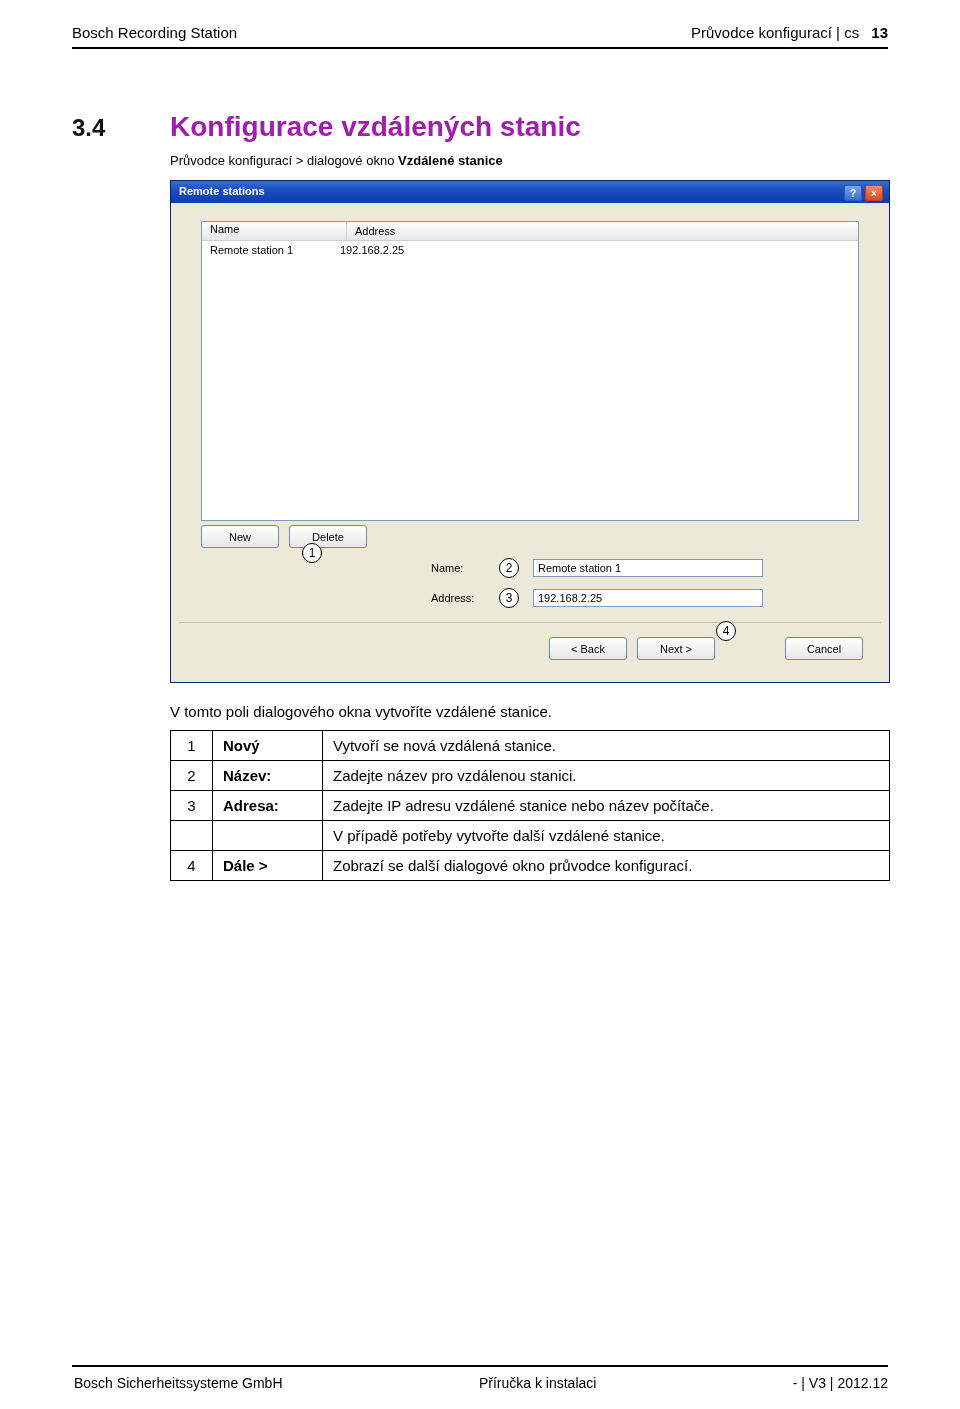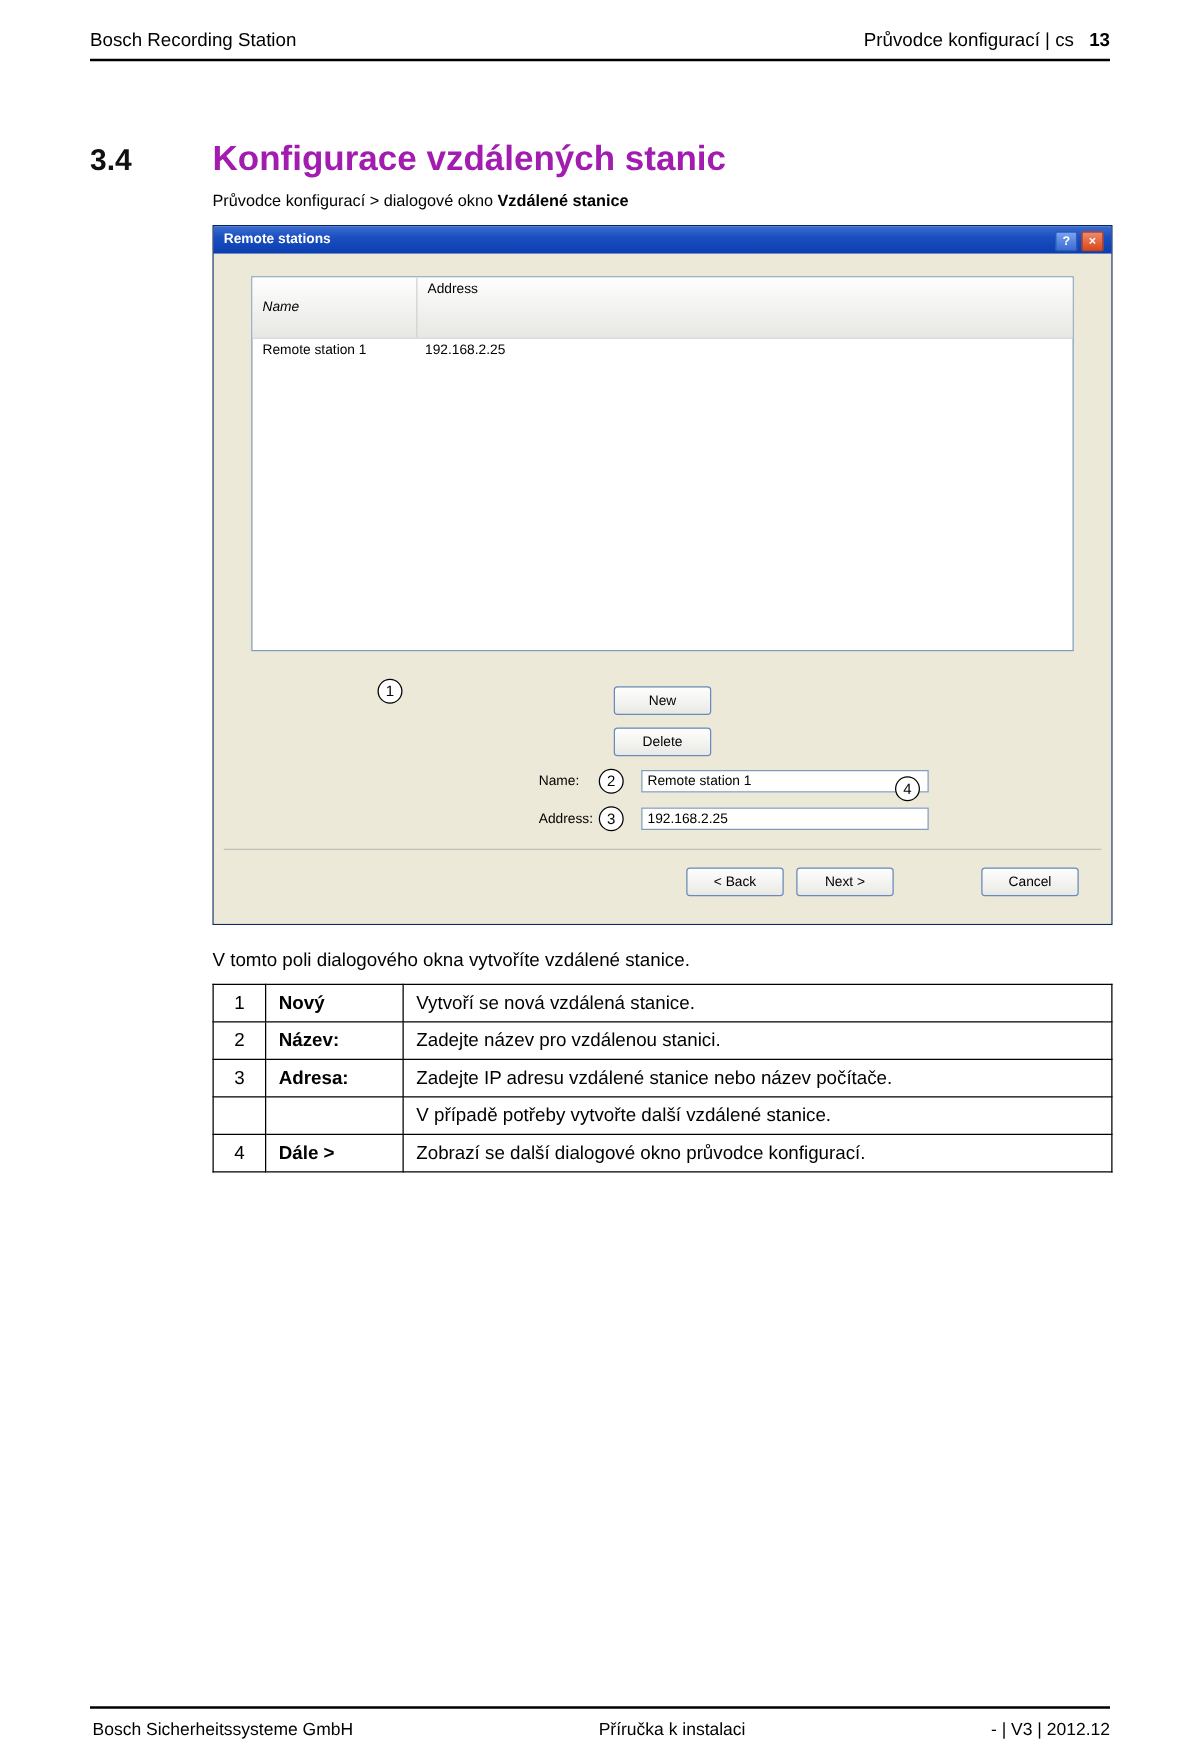--- a/index.html
+++ b/index.html
@@ -96,52 +96,51 @@
     margin: 10px 22px 0 22px;
     display: flex;
     flex-direction: column;
   }
   .listhead {
     background: linear-gradient(#fefefe,#e7e7e3);
     border-bottom: 1px solid #cfcfcf;
     display: flex;
     font-size: 11px;
   }
-  .col-name { width: 132px; padding: 18px 8px; border-right: 1px solid #cfcfcf; font-style: italic; }
+  .col-name { width: 145px; padding: 1px 8px; border-right: 1px solid #cfcfcf; }
   .col-addr { flex: 1; padding: 3px 8px; }
   .listrow {
     display: flex;
     font-size: 11px;
   }
   .cell-name { width: 130px; padding: 3px 8px; }
   .cell-addr { flex: 1; padding: 3px 8px; }
   .btn-row {
     display: flex;
     align-items: center;
     gap: 10px;
-    margin: 28px 22px 0 22px;
-    flex-direction: column;
+    margin: 4px 22px 0 22px;
   }
   .xpbtn {
     display: inline-flex; align-items: center; justify-content: center;
     min-width: 78px; height: 23px;
     background: linear-gradient(#fefefe,#e9e9e4);
     border: 1px solid #6b8abb;
     border-radius: 3px;
     font-size: 11px;
     padding: 0 12px;
     color: #000;
   }
   .form-row {
     display: flex;
     align-items: center;
     margin: 10px 22px 0 22px;
   }
   .form-row .callcirc { margin-right: 8px; }
-  .form-label { width: 48px; font-size: 11px; text-align: left; margin-left: 230px;}
+  .form-label { width: 68px; font-size: 11px; text-align: left; margin-left: 230px;}
   .form-field {
     flex: 1;
     border: 1px solid #7f9db9;
     background: #fff;
     height: 18px;
     padding: 1px 4px;
     font-size: 11px;
     margin-left: 6px;
     max-width: 230px;
   }

